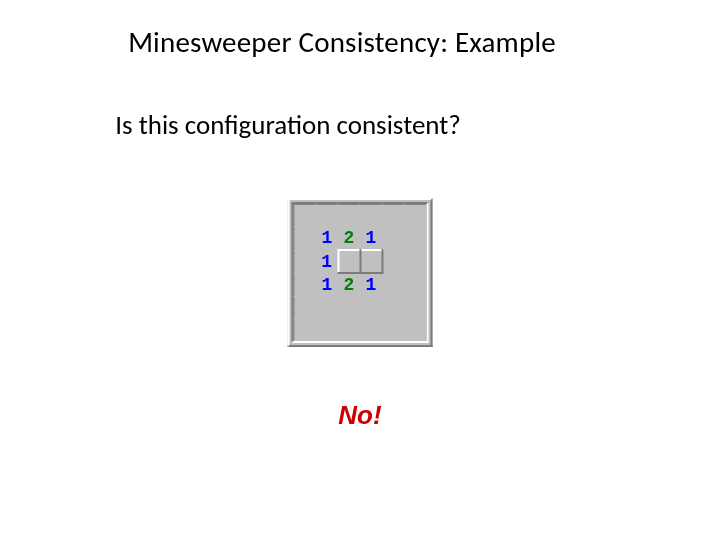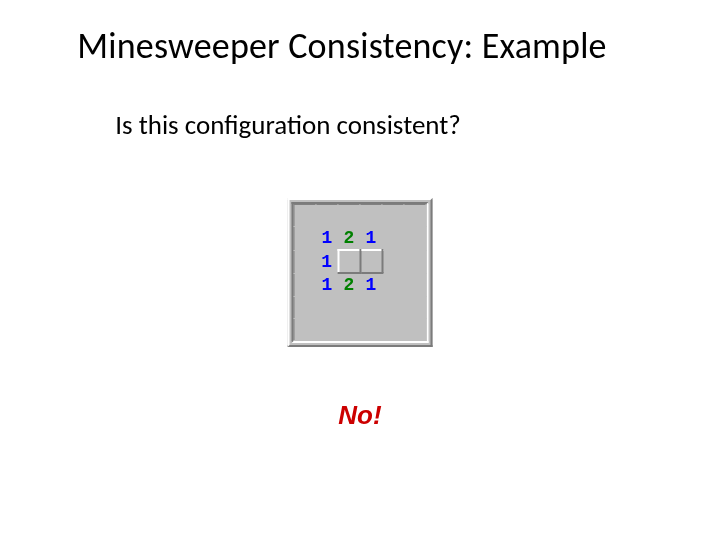--- a/index.html
+++ b/index.html
@@ -15,21 +15,21 @@
     position: relative;
     width: 720px;
     height: 540px;
   }
   .title {
     position: absolute;
     top: 24px;
     left: 0;
     width: 684px;
     text-align: center;
-    font-size: 36px;
+    font-size: 29px;
     font-weight: 400;
     letter-spacing: 0.2px;
   }
   .question {
     position: absolute;
     top: 108px;
     left: 0;
     width: 576px;
     text-align: center;
     font-size: 27px;

